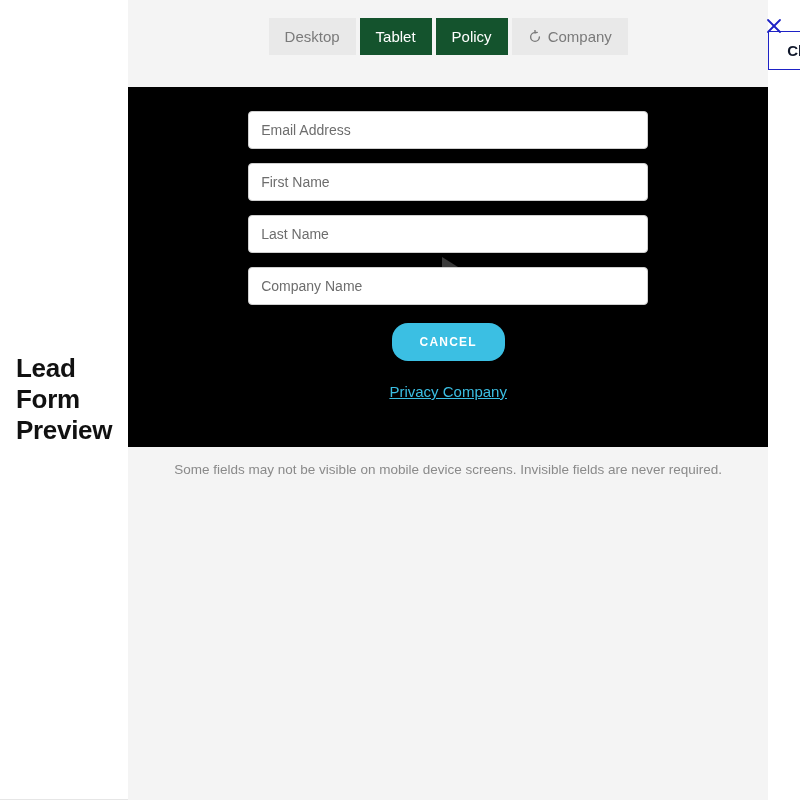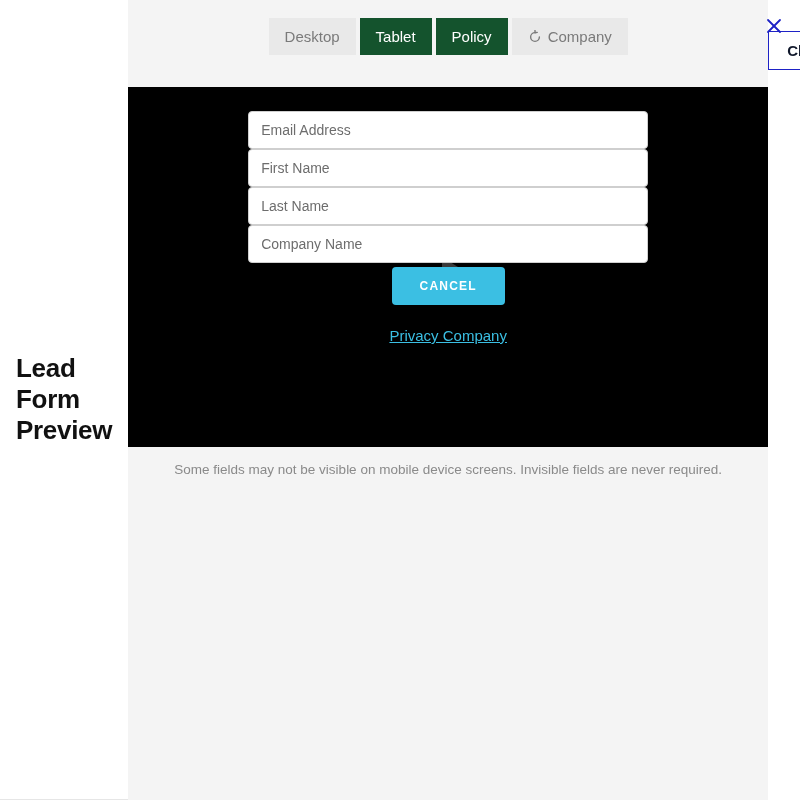--- a/index.html
+++ b/index.html
@@ -98,35 +98,36 @@
   }
   .form-field {
     width: 100%;
     height: 38px;
     background: #fff;
     border: 1px solid #cfcfcf;
     border-radius: 4px;
     padding: 0 12px;
     font-size: 14px;
     color: #7f1d1d;
+    margin-bottom: 14px;
   }
   .form-field::placeholder {
     color: #6d6d6d;
   }
   .form-actions {
     display: flex;
     justify-content: center;
     gap: 10px;
     margin-top: 4px;
   }
   .form-btn {
     background: #3bbfe3;
     color: #fff;
     border: none;
-    border-radius: 4px;
+    border-radius: 16px;
     padding: 12px 28px;
     font-size: 12px;
     font-weight: 700;
     letter-spacing: 1.2px;
     cursor: pointer;
   }
   .privacy-link {
     display: block;
     text-align: center;
     margin-top: 22px;

